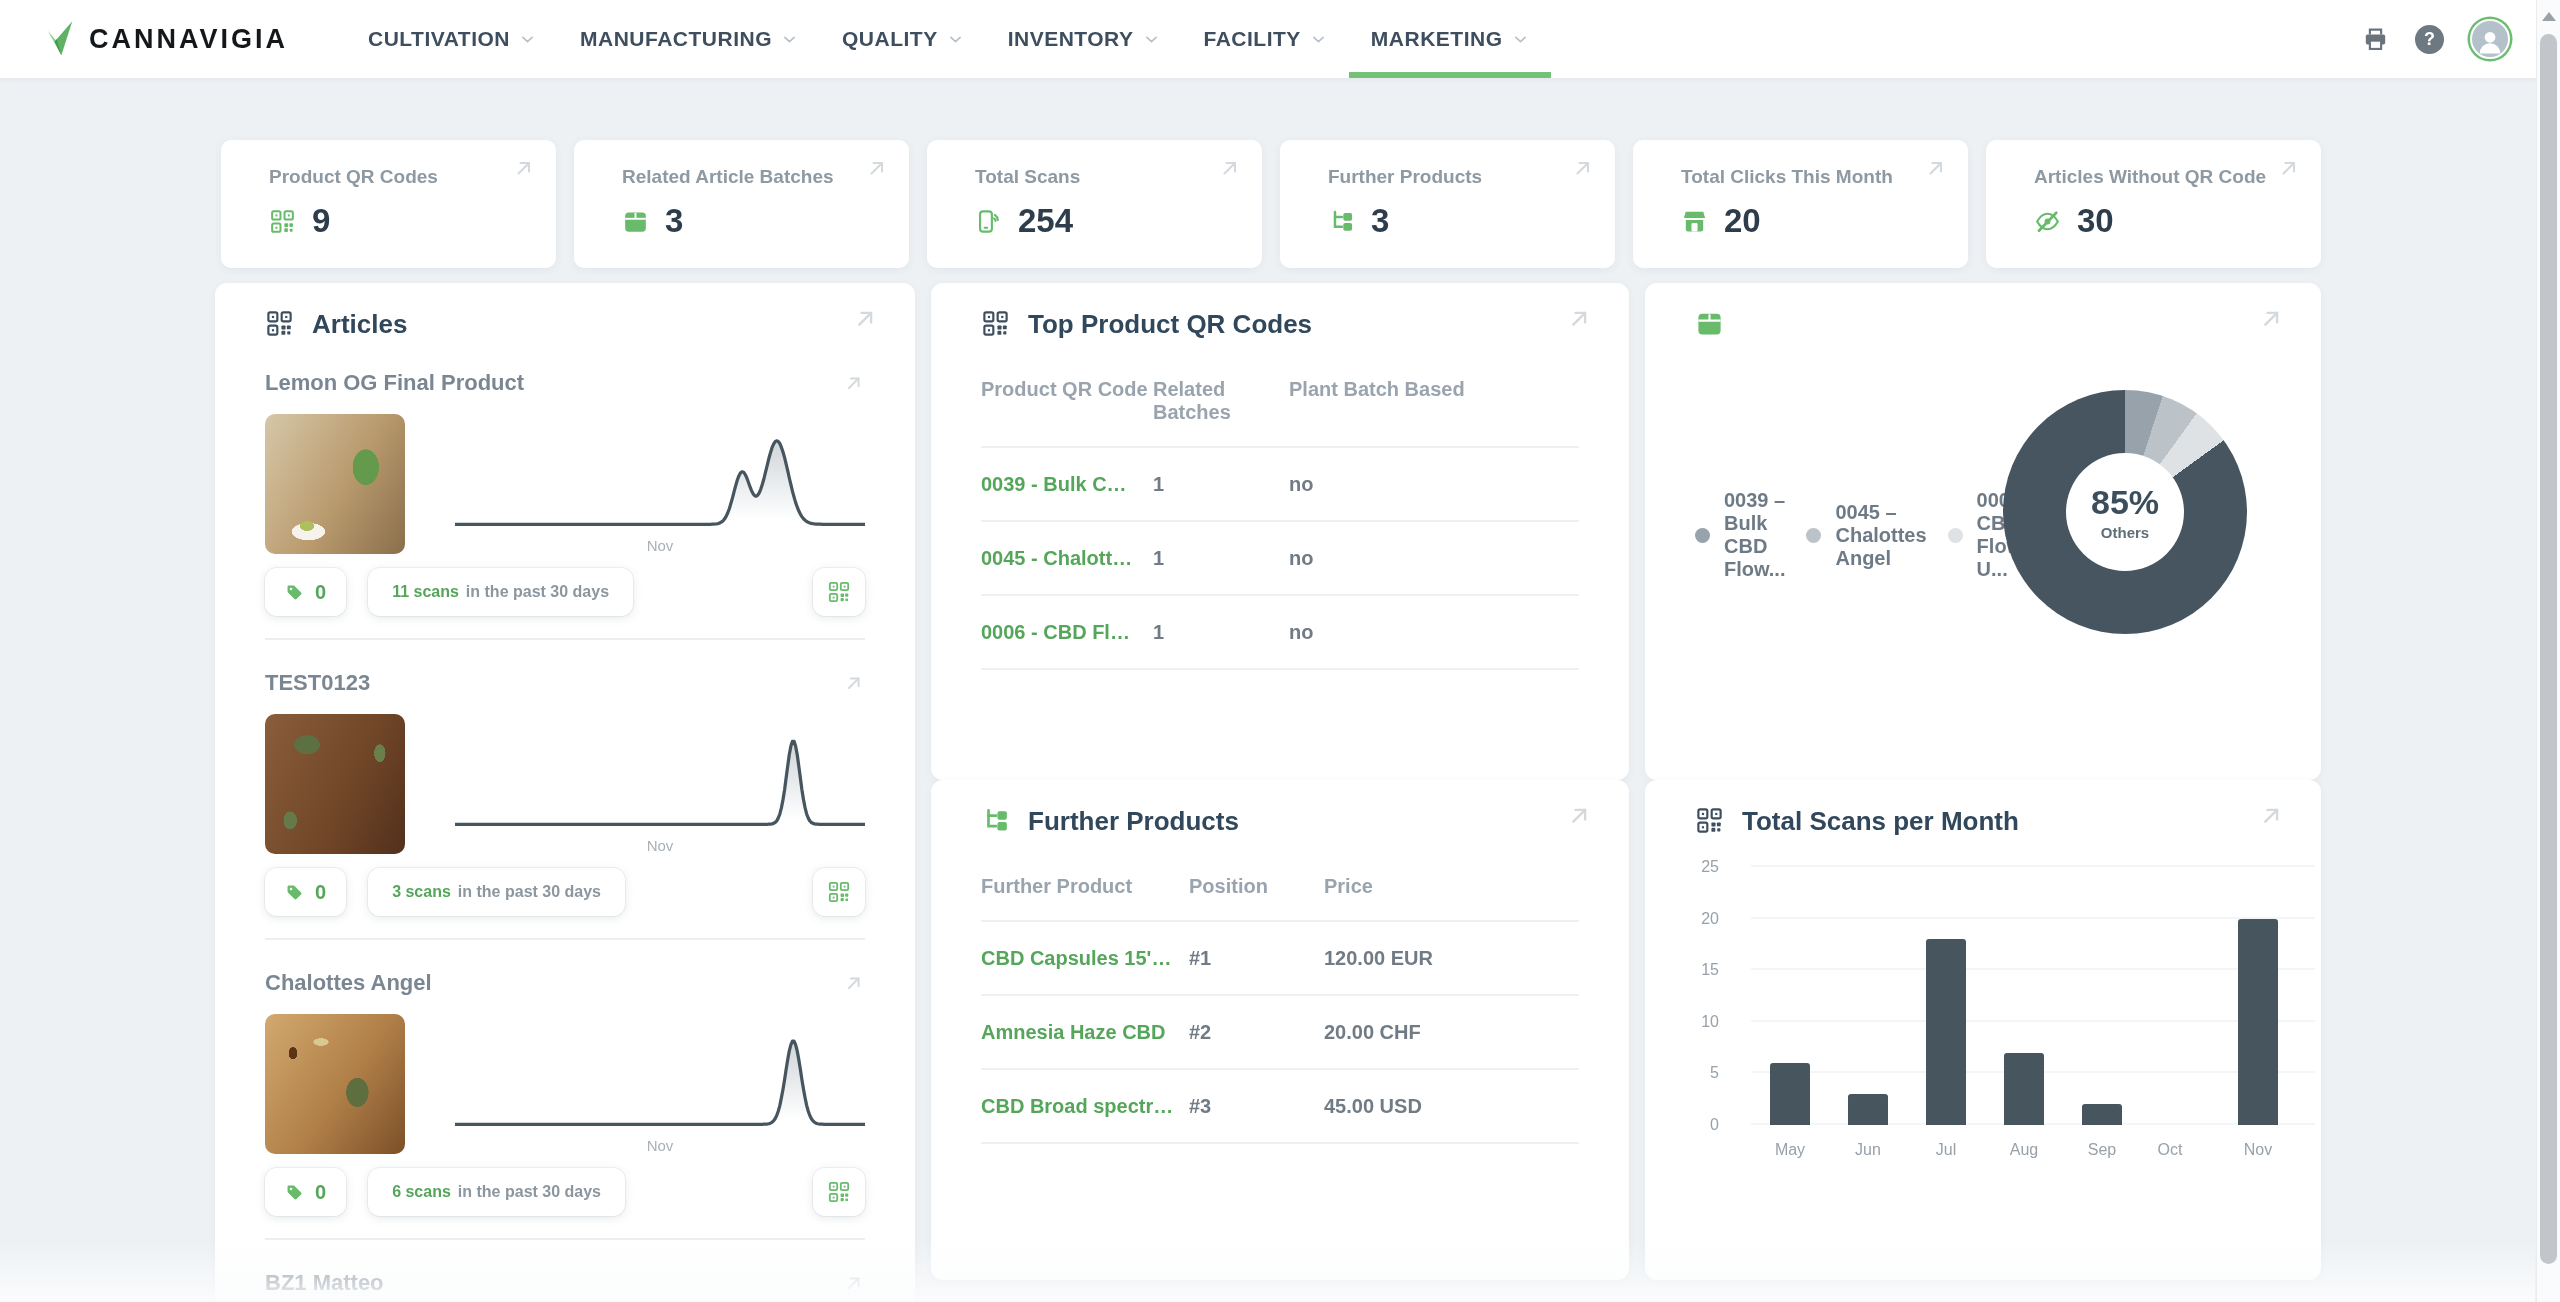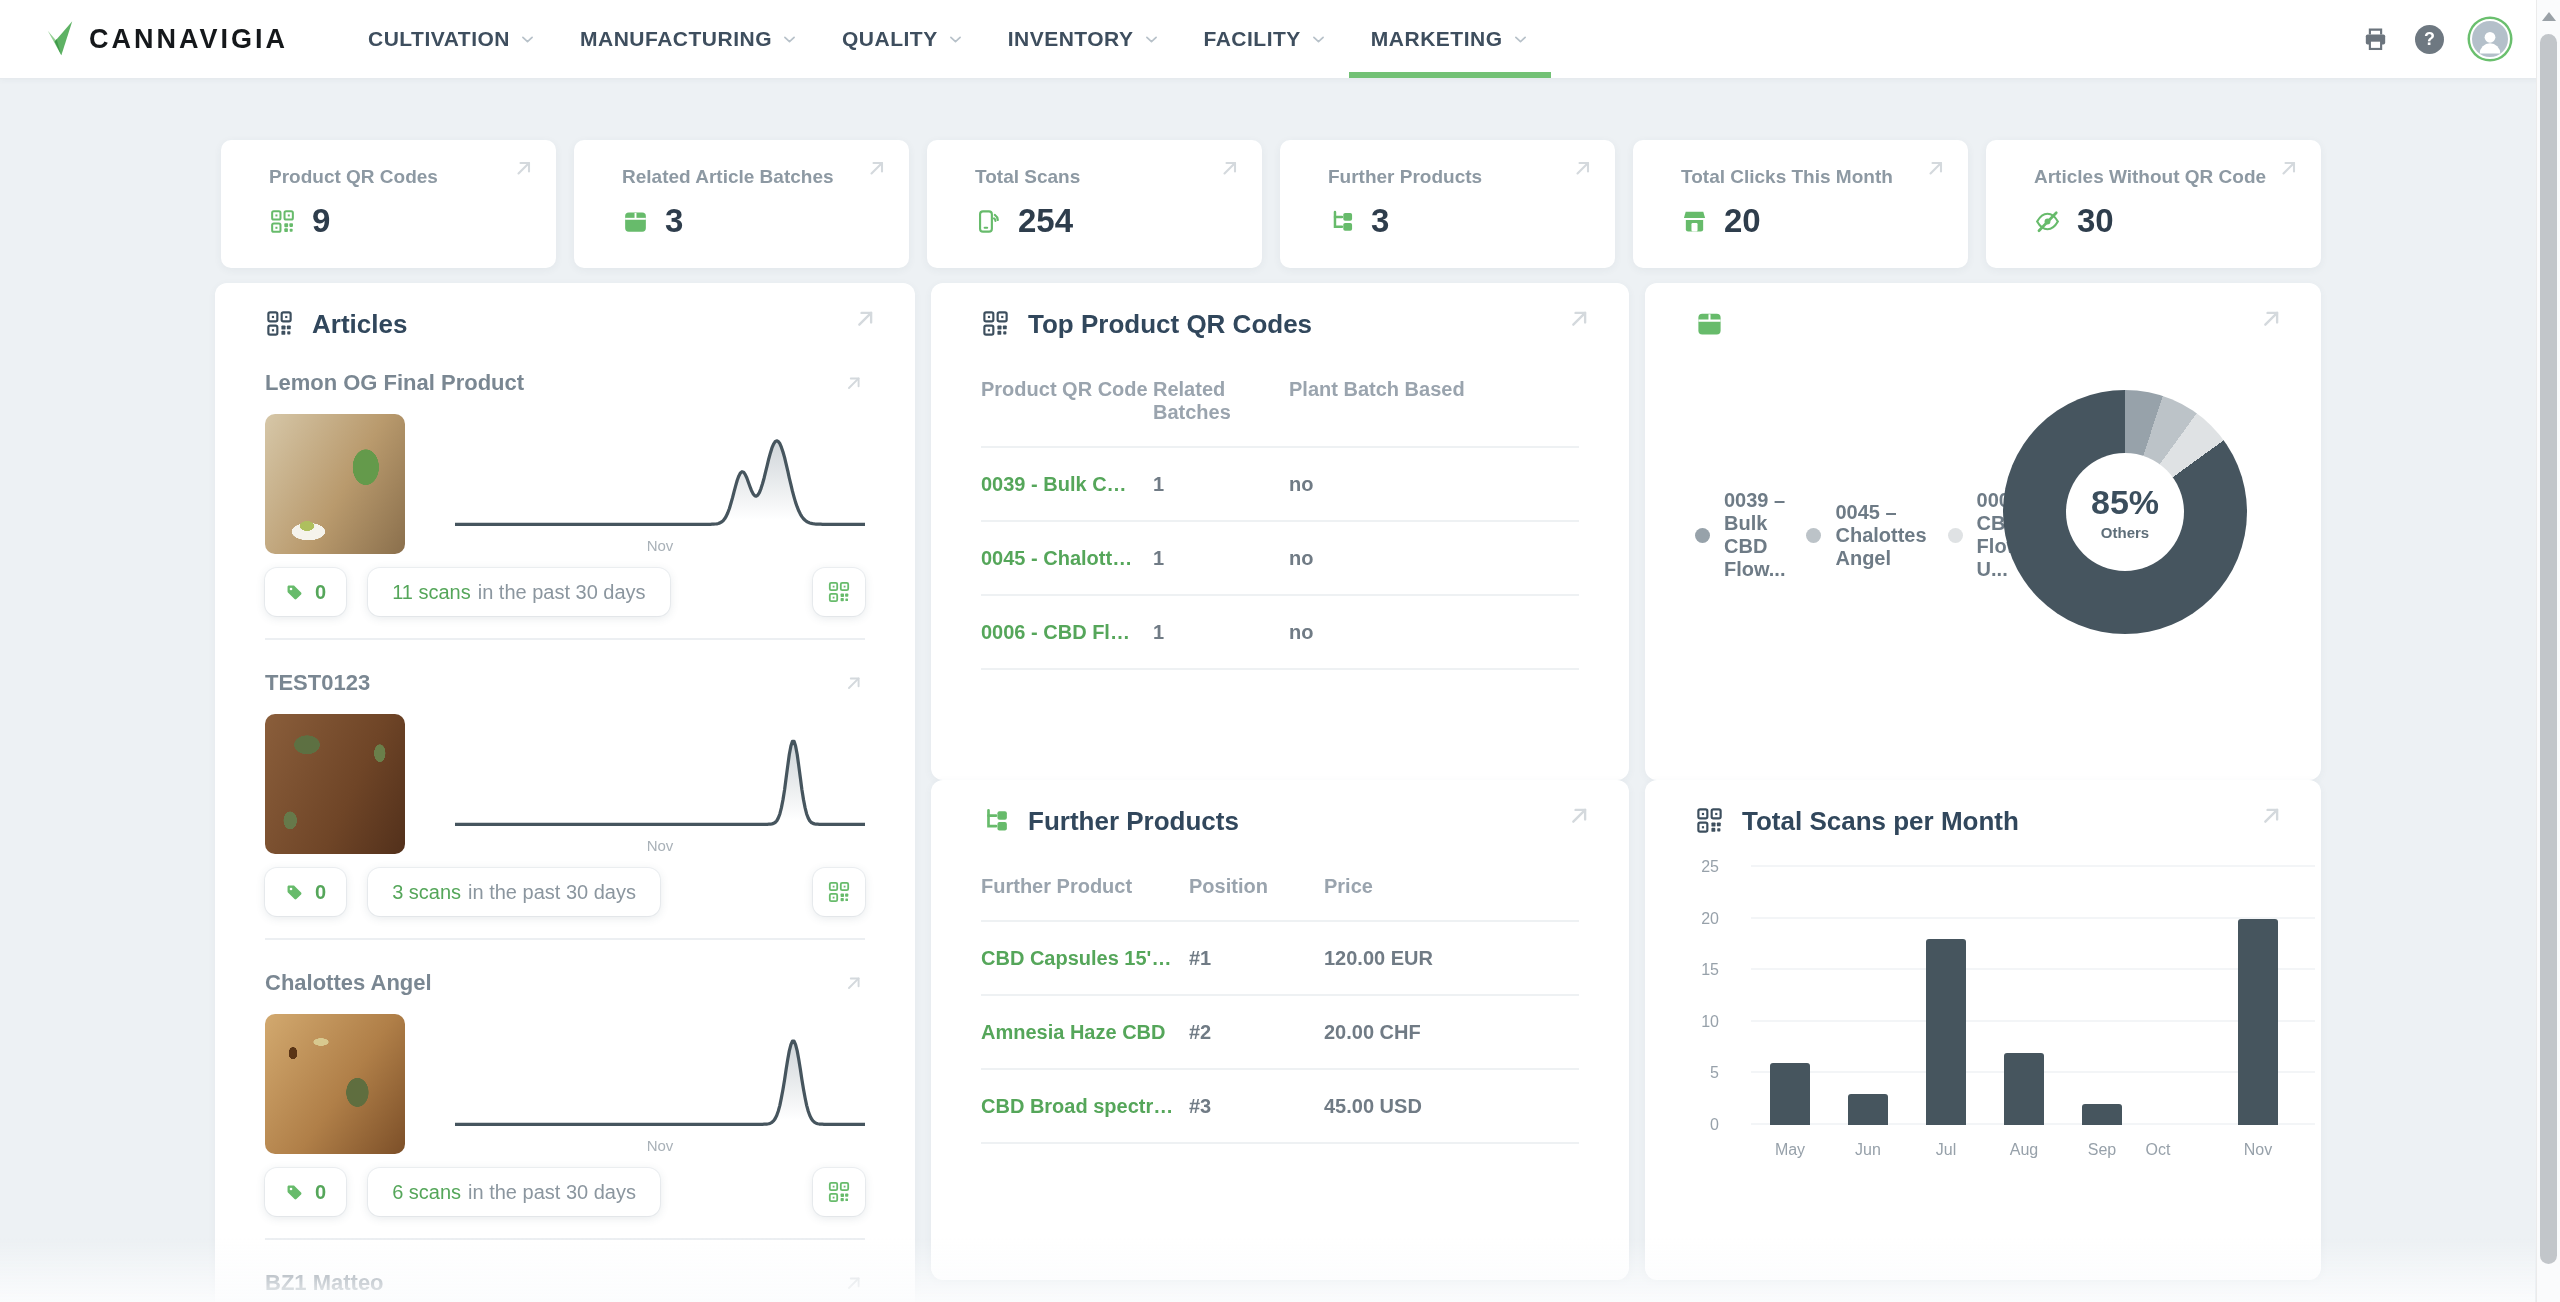--- a/index.html
+++ b/index.html
@@ -78,21 +78,21 @@
       linear-gradient(125deg,#d2a96f,#b07f48 55%,#7c4f28); }
   .spark-wrap { position:relative; flex:1; margin-left:50px; height:140px; }
   svg.spark { position:absolute; left:0; top:4px; width:100%; height:112px; }
   .spark-month { position:absolute; left:0; right:0; bottom:0; text-align:center; font-size:15px; color:#a9b1b8; }
   .chips { display:flex; align-items:center; gap:22px; margin-top:14px; }
   .chip { background:#fff; border-radius:12px; height:48px; display:inline-flex; align-items:center;
     box-shadow:0 2px 10px rgba(54,74,94,.13), 0 0 0 1px #f2f4f6; }
   .tag-chip { padding:0 20px; gap:11px; }
   .tag-ic { width:19px; height:19px; color:#67bb6b; }
   .tag-count { font-size:20px; font-weight:700; color:#55a65a; }
-  .scans-chip { padding:0 24px; font-size:20px; font-weight:400; }
+  .scans-chip { padding:0 24px; font-size:16px; font-weight:700; }
   .scans-strong { color:#55a65a; }
   .scans-rest { color:#8b969f; margin-left:7px; }
   .qr-chip { margin-left:auto; width:52px; justify-content:center; cursor:pointer; }
   .qr-chip .ic { width:24px; height:24px; color:#67bb6b; }
   .divider { border-top:2px solid #eceff2; margin-top:22px; }
 
   
   .panel-mid-top { height:497px; }
   .panel-mid-bottom { height:500px; }
   .tbl { margin-top:38px; }
@@ -764,21 +764,21 @@
               <div class="bar" style="left: 253px; height: 72.24px; background: rgb(70, 85, 94);"></div>
               <div class="bar" style="left: 331px; height: 20.64px; background: rgb(70, 85, 94);"></div>
               <div class="bar" style="left: 487px; height: 206.4px; background: rgb(70, 85, 94);"></div>
             </div>
           <div class="xaxis" id="bar-xaxis">
               <div class="xtick" style="left: 0px;">May</div>
               <div class="xtick" style="left: 78px;">Jun</div>
               <div class="xtick" style="left: 156px;">Jul</div>
               <div class="xtick" style="left: 234px;">Aug</div>
               <div class="xtick" style="left: 312px;">Sep</div>
-              <div class="xtick" style="left: 368px;">Oct</div>
+              <div class="xtick" style="left: 380px;">Oct</div>
               <div class="xtick" style="left: 468px;">Nov</div>
             </div>
         </div>
       </section>
     </div>
   </div>
 </div>
 
 <div class="page-fade"></div>
 

